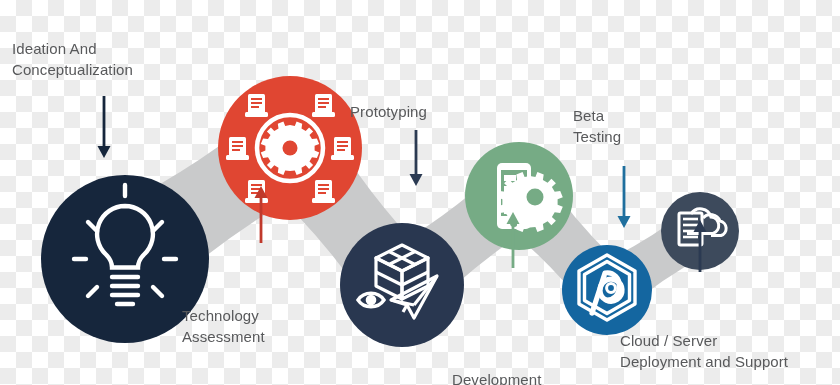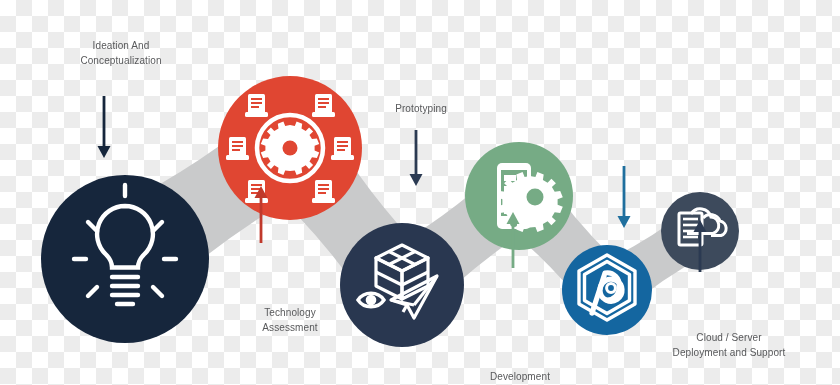--- a/index.html
+++ b/index.html
@@ -28,23 +28,23 @@
     position: absolute;
     left: 0;
     top: 0;
     width: 840px;
     height: 385px;
   }
   .label {
     position: absolute;
     color: #58595b;
     font-family: "Liberation Sans", sans-serif;
-    font-size: 10px;
-    line-height: 15px;
-    text-align: center;
+    font-size: 15px;
+    line-height: 21px;
+    text-align: left;
     white-space: pre-line;
     letter-spacing: 0.1px;
   }
 </style>
 </head>
 <body>
 
 <div id="canvas">
 
   <svg class="layer" viewBox="0 0 840 385" xmlns="http://www.w3.org/2000/svg">
@@ -236,16 +236,18 @@
         </g>
       </g>
   </svg>
 
   <div class="label" style="left:12px; top:38px; width:218px;">Ideation And
 Conceptualization</div>
   <div class="label" style="left:350px; top:101px; width:142px;">Prototyping</div>
   <div class="label" style="left:182px; top:305px; width:216px;">Technology
 Assessment</div>
   <div class="label" style="left:452px; top:333px; width:136px;margin-top:36px;">Development</div>
+  <div class="label" style="left:573px; top:105px; width:108px;">Beta
+Testing</div>
   <div class="label" style="left:620px; top:330px; width:218px;">Cloud / Server
 Deployment and Support</div>
 
 </div>
 
 </body></html>

